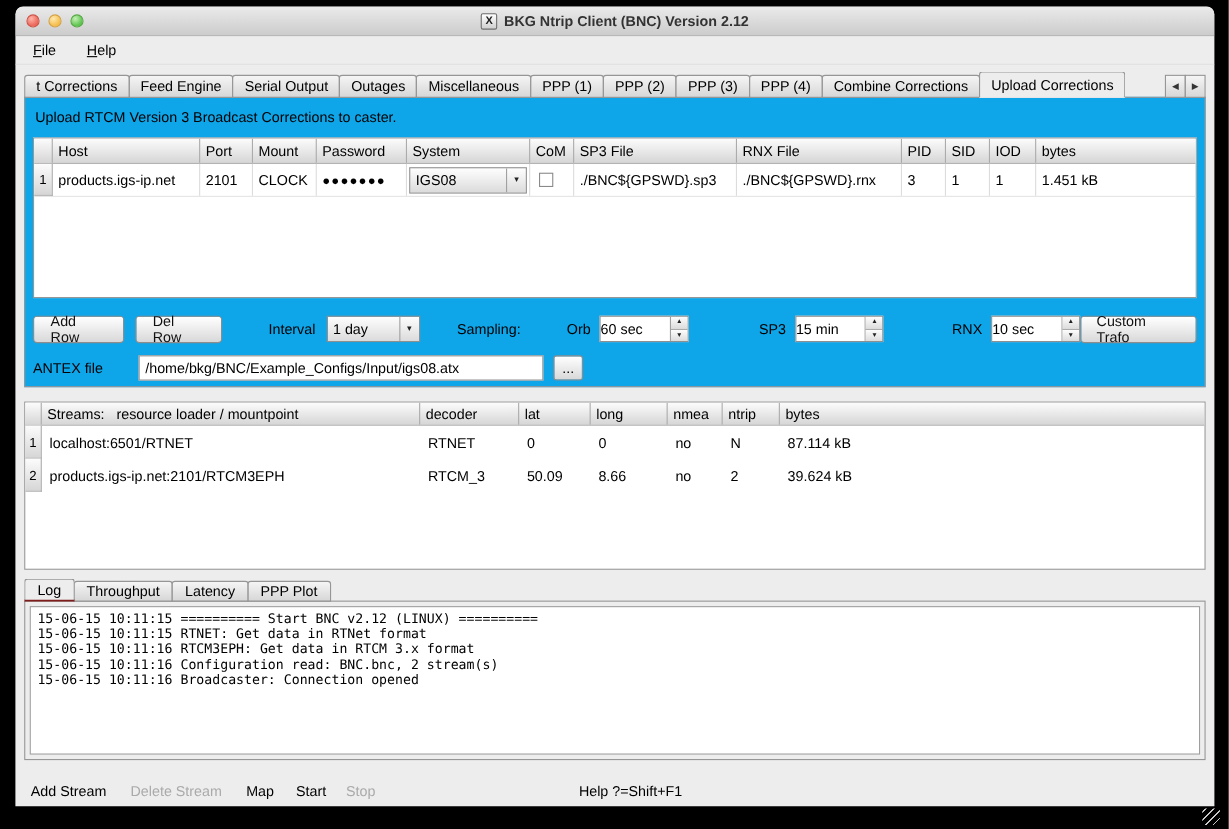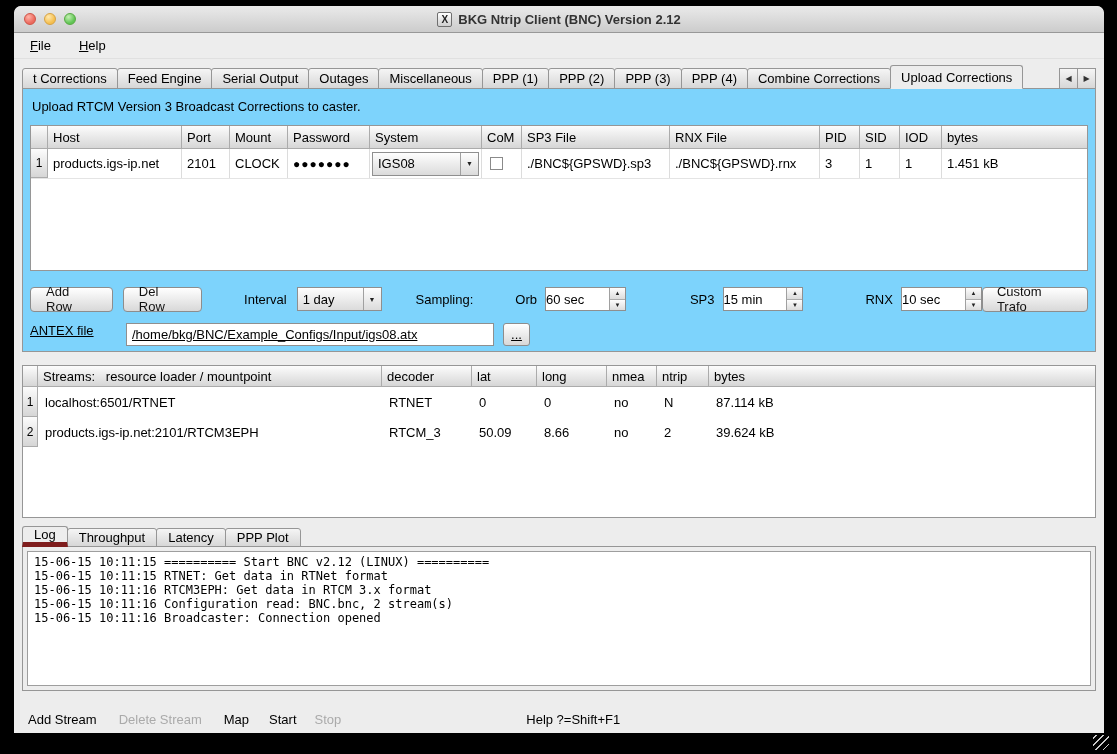--- a/index.html
+++ b/index.html
@@ -56,21 +56,21 @@
   }
   .tab.active { height:24px; background:#ededed; border-bottom:1px solid #ededed; position:relative; z-index:3; }
   .tab-scroll { margin-left:auto; display:flex; }
   .tab-arrow-btn {
     width:19px; height:21px; border:1px solid #969696; margin-left:-1px;
     background:linear-gradient(#f5f5f5,#d7d7d7);
     display:flex; align-items:center; justify-content:center;
     font-size:8px; color:#333;
   }
   
-  .pane { border:1px solid #969696; background:#7dd3fc; padding:8px 7px 0; height:264px; }
+  .pane { border:1px solid #969696; background:#0ea5e9; padding:8px 7px 0; height:264px; }
   .desc { padding:2px 2px 11px; }
   .utable { border:1px solid #969696; background:#fff; height:146px; overflow:hidden; display:flex; flex-direction:column; }
   .urow-h { display:flex; height:23px; flex:none; background:linear-gradient(#fcfcfc,#d6d6d6); border-bottom:1px solid #ababab; }
   .hcell { border-right:1px solid #ababab; display:flex; align-items:center; padding:0 5px; white-space:nowrap; overflow:hidden; }
   .rownum-h { width:17px; flex:none; border-right:1px solid #ababab; background:linear-gradient(#fcfcfc,#d6d6d6); }
   .urow { display:flex; height:30px; flex:none; border-bottom:1px solid #e4e4e4; }
   .rownum {
     width:17px; flex:none; border-right:1px solid #ababab; border-bottom:1px solid #ababab;
     background:linear-gradient(#fcfcfc,#d6d6d6);
     display:flex; align-items:center; justify-content:center; font-size:12px;
@@ -101,21 +101,21 @@
   .combo.w88 { width:88px; }
   .spin { height:24px; width:84px; border:1px solid #8f8f8f; background:#fff; display:flex; overflow:hidden; }
   .spin .val { flex:1; display:flex; align-items:center; white-space:nowrap; }
   .spin-btns { width:16px; flex:none; display:flex; flex-direction:column; border-left:1px solid #a0a0a0; }
   .spin-up, .spin-down { flex:1; background:linear-gradient(#fdfdfd,#dcdcdc); display:flex; align-items:center; justify-content:center; font-size:6px; color:#222; }
   .spin-up { border-bottom:1px solid #ababab; }
   .lbl { white-space:nowrap; }
   .ml42{margin-left:42px;} .ml34{margin-left:34px;} .ml10{margin-left:10px;} .ml8{margin-left:8px;}
   .ml64{margin-left:64px;} .ml62{margin-left:62px;} .mlauto{margin-left:auto;padding-left:14px;}
   
-  .antex { display:flex; align-items:flex-start; margin-top:11px;text-decoration:underline; }
+  .antex { display:flex; align-items:center; margin-top:11px; }
   .antex-label { width:96px; }
   .antex-input {
     width:368px; height:23px; border:1px solid #8f8f8f; background:#fff;
     padding:0 5px; font-family:"Liberation Sans", sans-serif; font-size:13px; color:#000;
   }
   .browse-btn { margin-left:9px; width:27px; height:23px; border:1px solid #8d8d8d; border-radius:3px; background:linear-gradient(#ffffff,#d8d8d8); display:flex; align-items:center; justify-content:center; }
   
   .streams { margin-top:13px; border:1px solid #969696; background:#fff; height:153px; overflow:hidden; display:flex; flex-direction:column; }
   .srow-h { display:flex; height:21px; flex:none; background:linear-gradient(#fcfcfc,#d6d6d6); border-bottom:1px solid #ababab; }
   .s-rownum-h { width:15px; flex:none; border-right:1px solid #ababab; background:linear-gradient(#fcfcfc,#d6d6d6); }
@@ -125,21 +125,21 @@
   .srow { display:flex; height:30px; flex:none; }
   .s-rownum {
     width:15px; flex:none; background:linear-gradient(#fcfcfc,#d6d6d6);
     border-right:1px solid #ababab; border-bottom:1px solid #ababab;
     display:flex; align-items:center; justify-content:center; font-size:12px;
   }
   .scell { padding:0 7px; display:flex; align-items:center; white-space:nowrap; overflow:hidden; }
   
   .montabs { display:flex; align-items:flex-end; height:21px; margin-top:8px; margin-bottom:-1px; position:relative; z-index:2; }
   .mtab { height:19px; padding:0 11px; margin-right:-1px; display:flex; align-items:center; background:linear-gradient(#f5f5f5,#d7d7d7); border:1px solid #969696; border-radius:3px 3px 0 0; font-size:13px; }
-  .mtab.active { height:21px; background:#ededed; border-bottom:5px solid #7f1d1d; z-index:3; position:relative; }
+  .mtab.active { height:21px; background:#ededed; border-bottom:2px solid #7f1d1d; z-index:3; position:relative; }
   .logpane { border:1px solid #969696; background:#ededed; padding:4px; height:145px; }
   .logbox {
     border:1px solid #9e9e9e; background:#fff; height:100%; padding:3px 6px;
     font-family:"DejaVu Sans Mono", monospace; font-size:12px; line-height:14px;
     overflow:hidden;
   }
   
   .statusbar { display:flex; align-items:center; margin-top:21px; padding-left:6px; font-size:13px; }
   .sb-item { white-space:nowrap; cursor:default; }
   .sb-item.disabled { color:#aaaaaa; }

